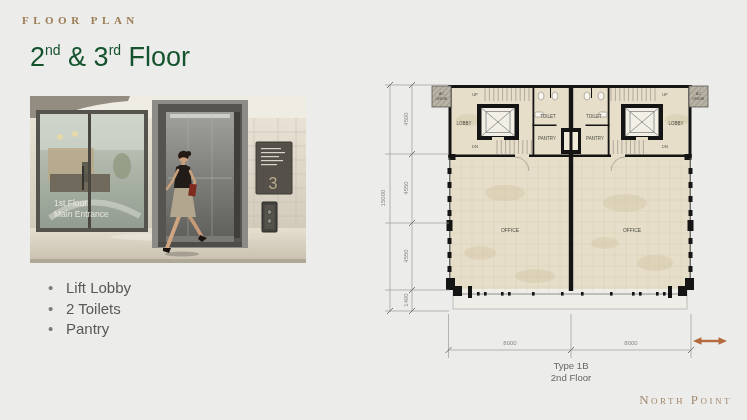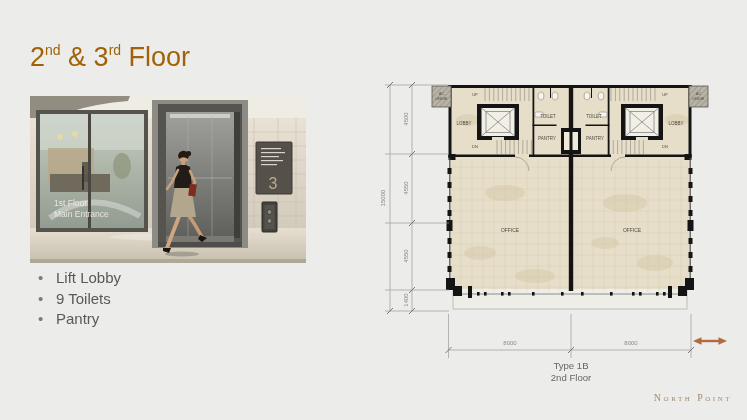--- a/index.html
+++ b/index.html
@@ -1,37 +1,38 @@
 <!DOCTYPE html>
 <html><head>
 <meta charset="utf-8">
 <style>
   html,body{margin:0;padding:0;background:#dddddd;}
   #slide{position:relative;width:747px;height:420px;background:#ECECEA;overflow:hidden;
          font-family:"Liberation Sans",sans-serif;}
   .eyebrow{position:absolute;left:22px;top:14px;font-family:"Liberation Serif",serif;
            font-size:11px;letter-spacing:4.5px;color:#9C7C55;font-weight:bold;}
-  .title{position:absolute;left:30px;top:42px;font-size:27px;color:#a16207;white-space:pre;}
+  .title{position:absolute;left:30px;top:42px;font-size:27px;color:#14532d;white-space:pre;}
   .title .seg{white-space:pre;}
   .title sup{font-size:14px;position:relative;top:-1px;vertical-align:super;white-space:pre;}
   .photo{position:absolute;left:30px;top:96px;width:276px;height:167px;background:#cfc8ba;}
-  .bullets{position:absolute;left:28px;top:262px;width:340px;list-style:none;margin:6px;padding:0;}
+  .bullets{position:absolute;left:28px;top:262px;width:340px;list-style:none;margin:16px;padding:0;}
   .bullets li{position:relative;padding-left:22px;font-size:15px;line-height:20.5px;color:#595959;}
   .bullets li::before{content:"•";position:absolute;left:4px;color:#7c7c7c;}
   .plan{position:absolute;left:365px;top:28px;width:380px;height:360px;}
   .footer{position:absolute;left:0;bottom:0;width:100%;height:28px;}
   .brand{position:absolute;right:15px;top:392px;font-family:"Liberation Serif",serif;
-         font-size:10px;font-variant:small-caps;letter-spacing:2.5px;color:#A38A70;}
+         font-size:13px;font-variant:small-caps;letter-spacing:2.5px;color:#A38A70;}
   svg text{font-family:"Liberation Sans",sans-serif;}
 </style>
 </head>
 <body>
 
 <div id="slide">
 
+  <div class="eyebrow">FLOOR PLAN</div>
 
   <div class="title"><span class="seg">2</span><sup>nd</sup><span class="seg"> &amp; 3</span><sup>rd</sup><span class="seg"> Floor</span></div>
 
   <div class="photo">
     <svg width="276" height="167" viewBox="0 0 276 167">
       <defs>
         <linearGradient id="wallG" x1="0" y1="0" x2="0" y2="1">
           <stop offset="0" stop-color="#e9e2d4"></stop>
             <stop offset="1" stop-color="#d2cabb"></stop>
         </linearGradient>
@@ -127,21 +128,21 @@
         <rect x="151.5" y="64" width="3.5" height="5" fill="#caa07e"></rect>
         <circle cx="153.5" cy="61" r="5.2" fill="#caa07e"></circle>
         <path d="M148.3,61 A5.3,5.3 0 1 1 158.7,61 L158,63 Q153.5,59.5 149,63 Z" fill="#241a14"></path>
         <circle cx="158.5" cy="57.5" r="2.6" fill="#241a14"></circle>
       </g>
     </svg>
   </div>
 
   <ul class="bullets">
     <li>Lift Lobby</li>
-    <li>9 Toilets</li>
+    <li>2 Toilets</li>
     <li>Pantry</li>
   </ul>
 
   <svg class="plan" viewBox="0 0 380 360">
     <defs>
       <pattern id="hatch" width="4" height="4" patternUnits="userSpaceOnUse" patternTransform="rotate(45)">
         <rect width="4" height="4" fill="#b9b3a6"></rect>
         <line x1="0" y1="0" x2="0" y2="4" stroke="#8f897c" stroke-width="1.2"></line>
       </pattern>
     </defs>

